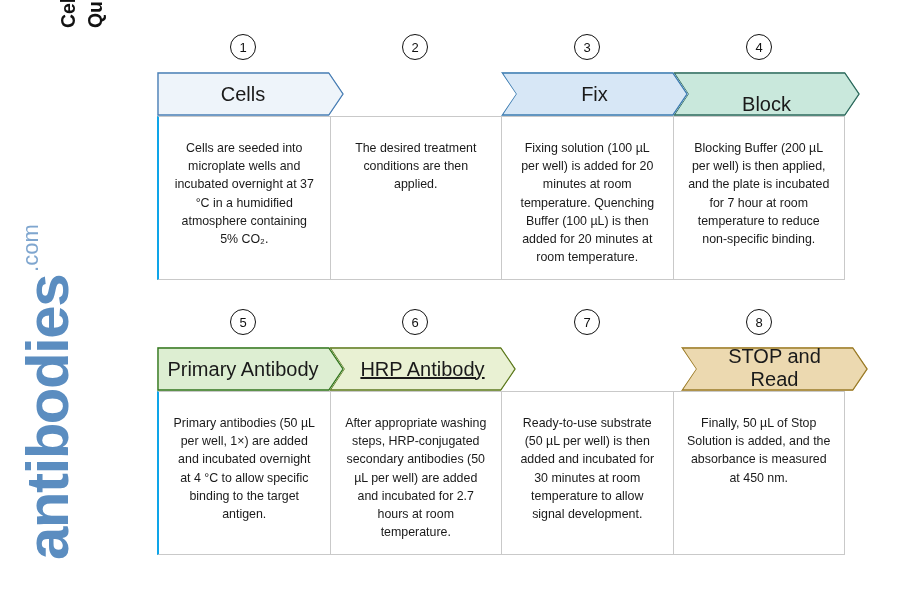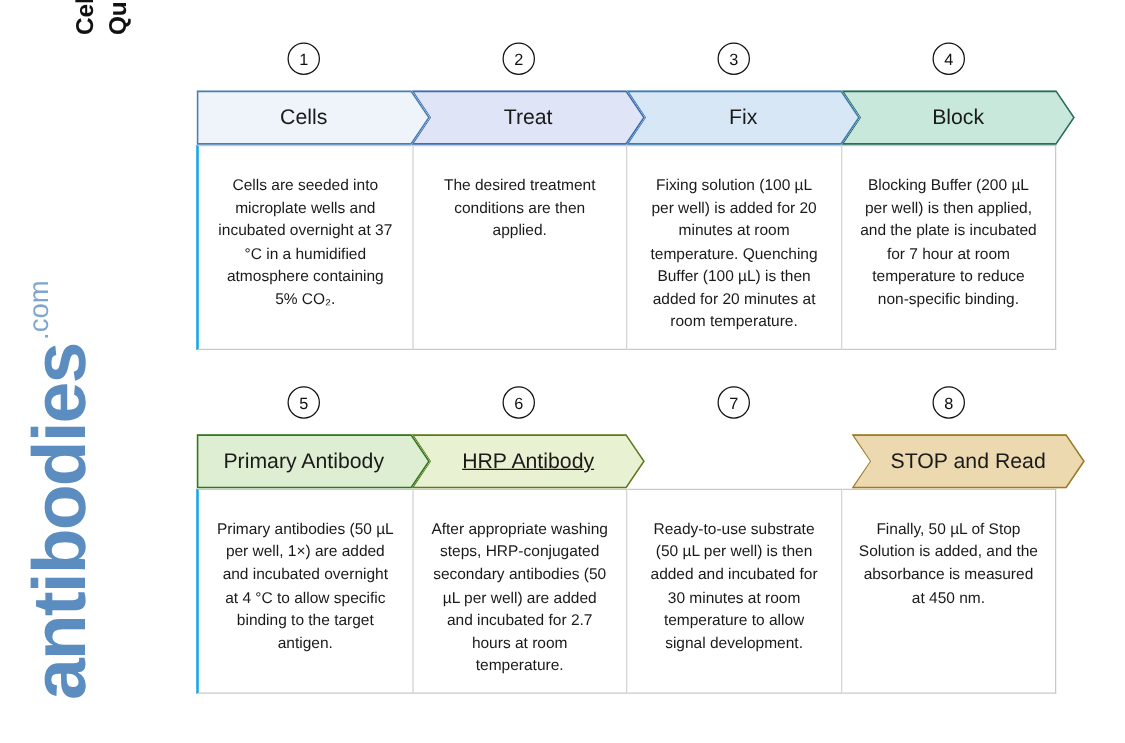--- a/index.html
+++ b/index.html
@@ -66,29 +66,29 @@
     display: flex; align-items: center; justify-content: center;
     font-size: 13px; color: #111; line-height: 1;
     font-family: "Liberation Sans", sans-serif;
   }
 
   
   .chevrons { position: relative; height: 44px; }
   .chev {
     position: absolute; top: 0; height: 44px;
     display: flex; align-items: center; justify-content: center;
-    font-size: 17px; color: #1a1a1a;
+    font-size: 20px; color: #1a1a1a;
     text-align: center;
   }
   .chev .chev-label { position: relative; z-index: 2; padding: 0 6px; }
 
   
   .shape-first { clip-path: polygon(0 0, calc(100% - 15px) 0, 100% 50%, calc(100% - 15px) 100%, 0 100%); }
   .shape-mid   { clip-path: polygon(0 0, calc(100% - 15px) 0, 100% 50%, calc(100% - 15px) 100%, 0 100%, 15px 50%); }
-  .shape-last  { clip-path: polygon(0 0, calc(100% - 15px) 0, 100% 50%, calc(100% - 15px) 100%, 0 100%, 15px 50%); }
+  .shape-last  { clip-path: polygon(0 0, calc(100% - 15px) 0, 100% 50%, calc(100% - 15px) 100%, 0 100%, 15px 50%); align-items: flex-end; }
 
   
   .panels { position: relative; display: flex; height: 164px; margin-top: 0px; }
   .panel {
     flex: 1 1 0;
     border: 1px solid #c9c9c9;
     border-left: none;
     background: #ffffff;
     display: flex; align-items: flex-start; justify-content: center;
     padding: 22px 13px 10px 13px;
@@ -131,26 +131,20 @@
           <span>4</span>
         </div>
       </div>
     <div class="chevrons">
         <div class="chev shape-first" style="left: 0px; width: 187px; z-index: 4; background: rgb(238, 244, 250);">
           <svg width="187" height="44" viewBox="0 0 187 44" style="position: absolute; left: 0px; top: 0px;">
             <polygon points="1,1 172,1 186.2,22 172,43 1,43" fill="none" stroke="#4a7fb5" stroke-width="1.4"></polygon>
           </svg>
           <span class="chev-label" style="margin-left: 0px; margin-right: 15px;">Cells</span>
         </div>
-        <div class="chev shape-mid" style="left: 172px; width: 187px; z-index: 3; background: rgb(223, 229, 247);">
-          <svg width="187" height="44" viewBox="0 0 187 44" style="position: absolute; left: 0px; top: 0px;">
-            <polygon points="1,1 172,1 186.2,22 172,43 1,43 15,22" fill="none" stroke="#3f6db0" stroke-width="1.4"></polygon>
-          </svg>
-          <span class="chev-label" style="margin-left: 15px; margin-right: 15px;">Treat</span>
-        </div>
         <div class="chev shape-mid" style="left: 344px; width: 187px; z-index: 2; background: rgb(215, 231, 246); text-align: right;">
           <svg width="187" height="44" viewBox="0 0 187 44" style="position: absolute; left: 0px; top: 0px;">
             <polygon points="1,1 172,1 186.2,22 172,43 1,43 15,22" fill="none" stroke="#3d7cb0" stroke-width="1.4"></polygon>
           </svg>
           <span class="chev-label" style="margin-left: 15px; margin-right: 15px;">Fix</span>
         </div>
         <div class="chev shape-last" style="left: 516px; width: 187px; z-index: 1; background: rgb(201, 232, 220);">
           <svg width="187" height="44" viewBox="0 0 187 44" style="position: absolute; left: 0px; top: 0px;">
             <polygon points="1,1 172,1 186.2,22 172,43 1,43 15,22" fill="none" stroke="#2f6a5e" stroke-width="1.4"></polygon>
           </svg>

